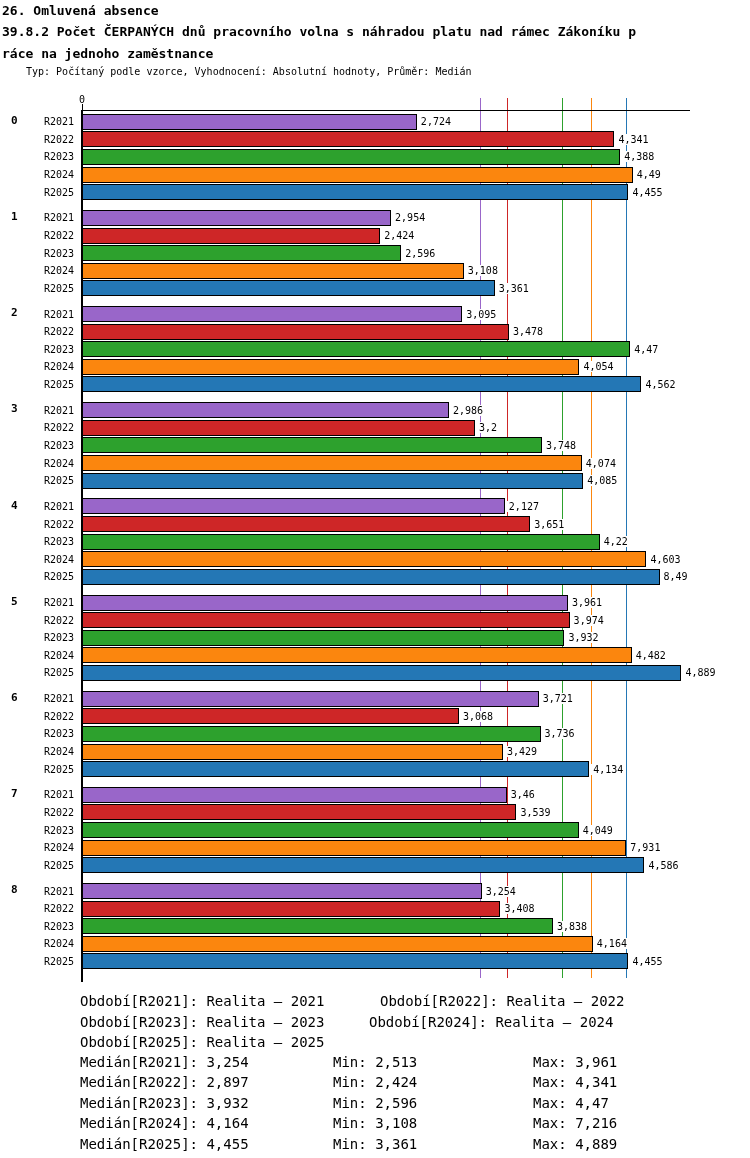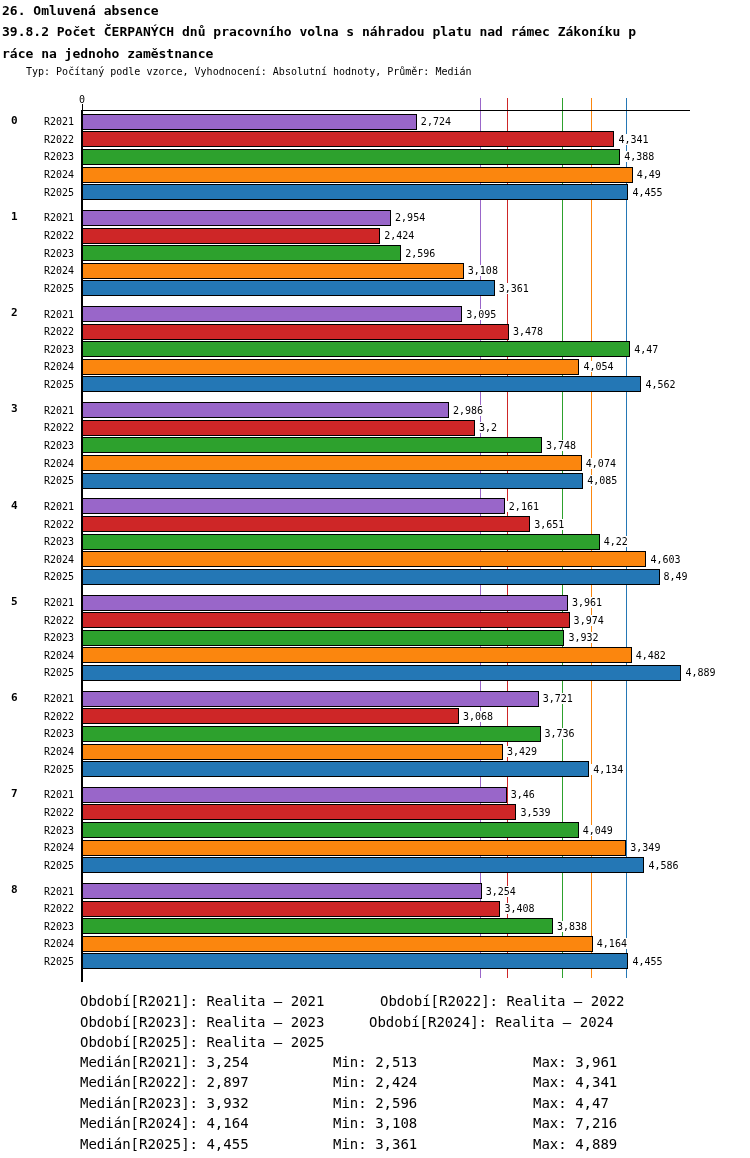--- a/index.html
+++ b/index.html
@@ -162,21 +162,21 @@
         <span class="ylab">R2025</span>
         <div class="bar" style="width: 499.187px; background: rgb(36, 119, 181);"></div>
         <span class="vlab">4,085</span>
       </div>
     </div>
     <div class="group">
       <span class="glab">4</span>
       <div class="row">
         <span class="ylab">R2021</span>
         <div class="bar" style="width: 420.857px; background: rgb(153, 102, 201);"></div>
-        <span class="vlab">2,161</span>
+        <span class="vlab">2,127</span>
       </div>
       <div class="row">
         <span class="ylab">R2022</span>
         <div class="bar" style="width: 446.152px; background: rgb(206, 38, 39);"></div>
         <span class="vlab">3,651</span>
       </div>
       <div class="row">
         <span class="ylab">R2023</span>
         <div class="bar" style="width: 515.684px; background: rgb(45, 161, 45);"></div>
         <span class="vlab">4,22</span>
@@ -261,21 +261,21 @@
         <span class="vlab">3,539</span>
       </div>
       <div class="row">
         <span class="ylab">R2023</span>
         <div class="bar" style="width: 494.788px; background: rgb(45, 161, 45);"></div>
         <span class="vlab">4,049</span>
       </div>
       <div class="row">
         <span class="ylab">R2024</span>
         <div class="bar" style="width: 542.324px; background: rgb(251, 134, 14);"></div>
-        <span class="vlab">3,349</span>
+        <span class="vlab">7,931</span>
       </div>
       <div class="row">
         <span class="ylab">R2025</span>
         <div class="bar" style="width: 560.409px; background: rgb(36, 119, 181);"></div>
         <span class="vlab">4,586</span>
       </div>
     </div>
     <div class="group">
       <span class="glab">8</span>
       <div class="row">

